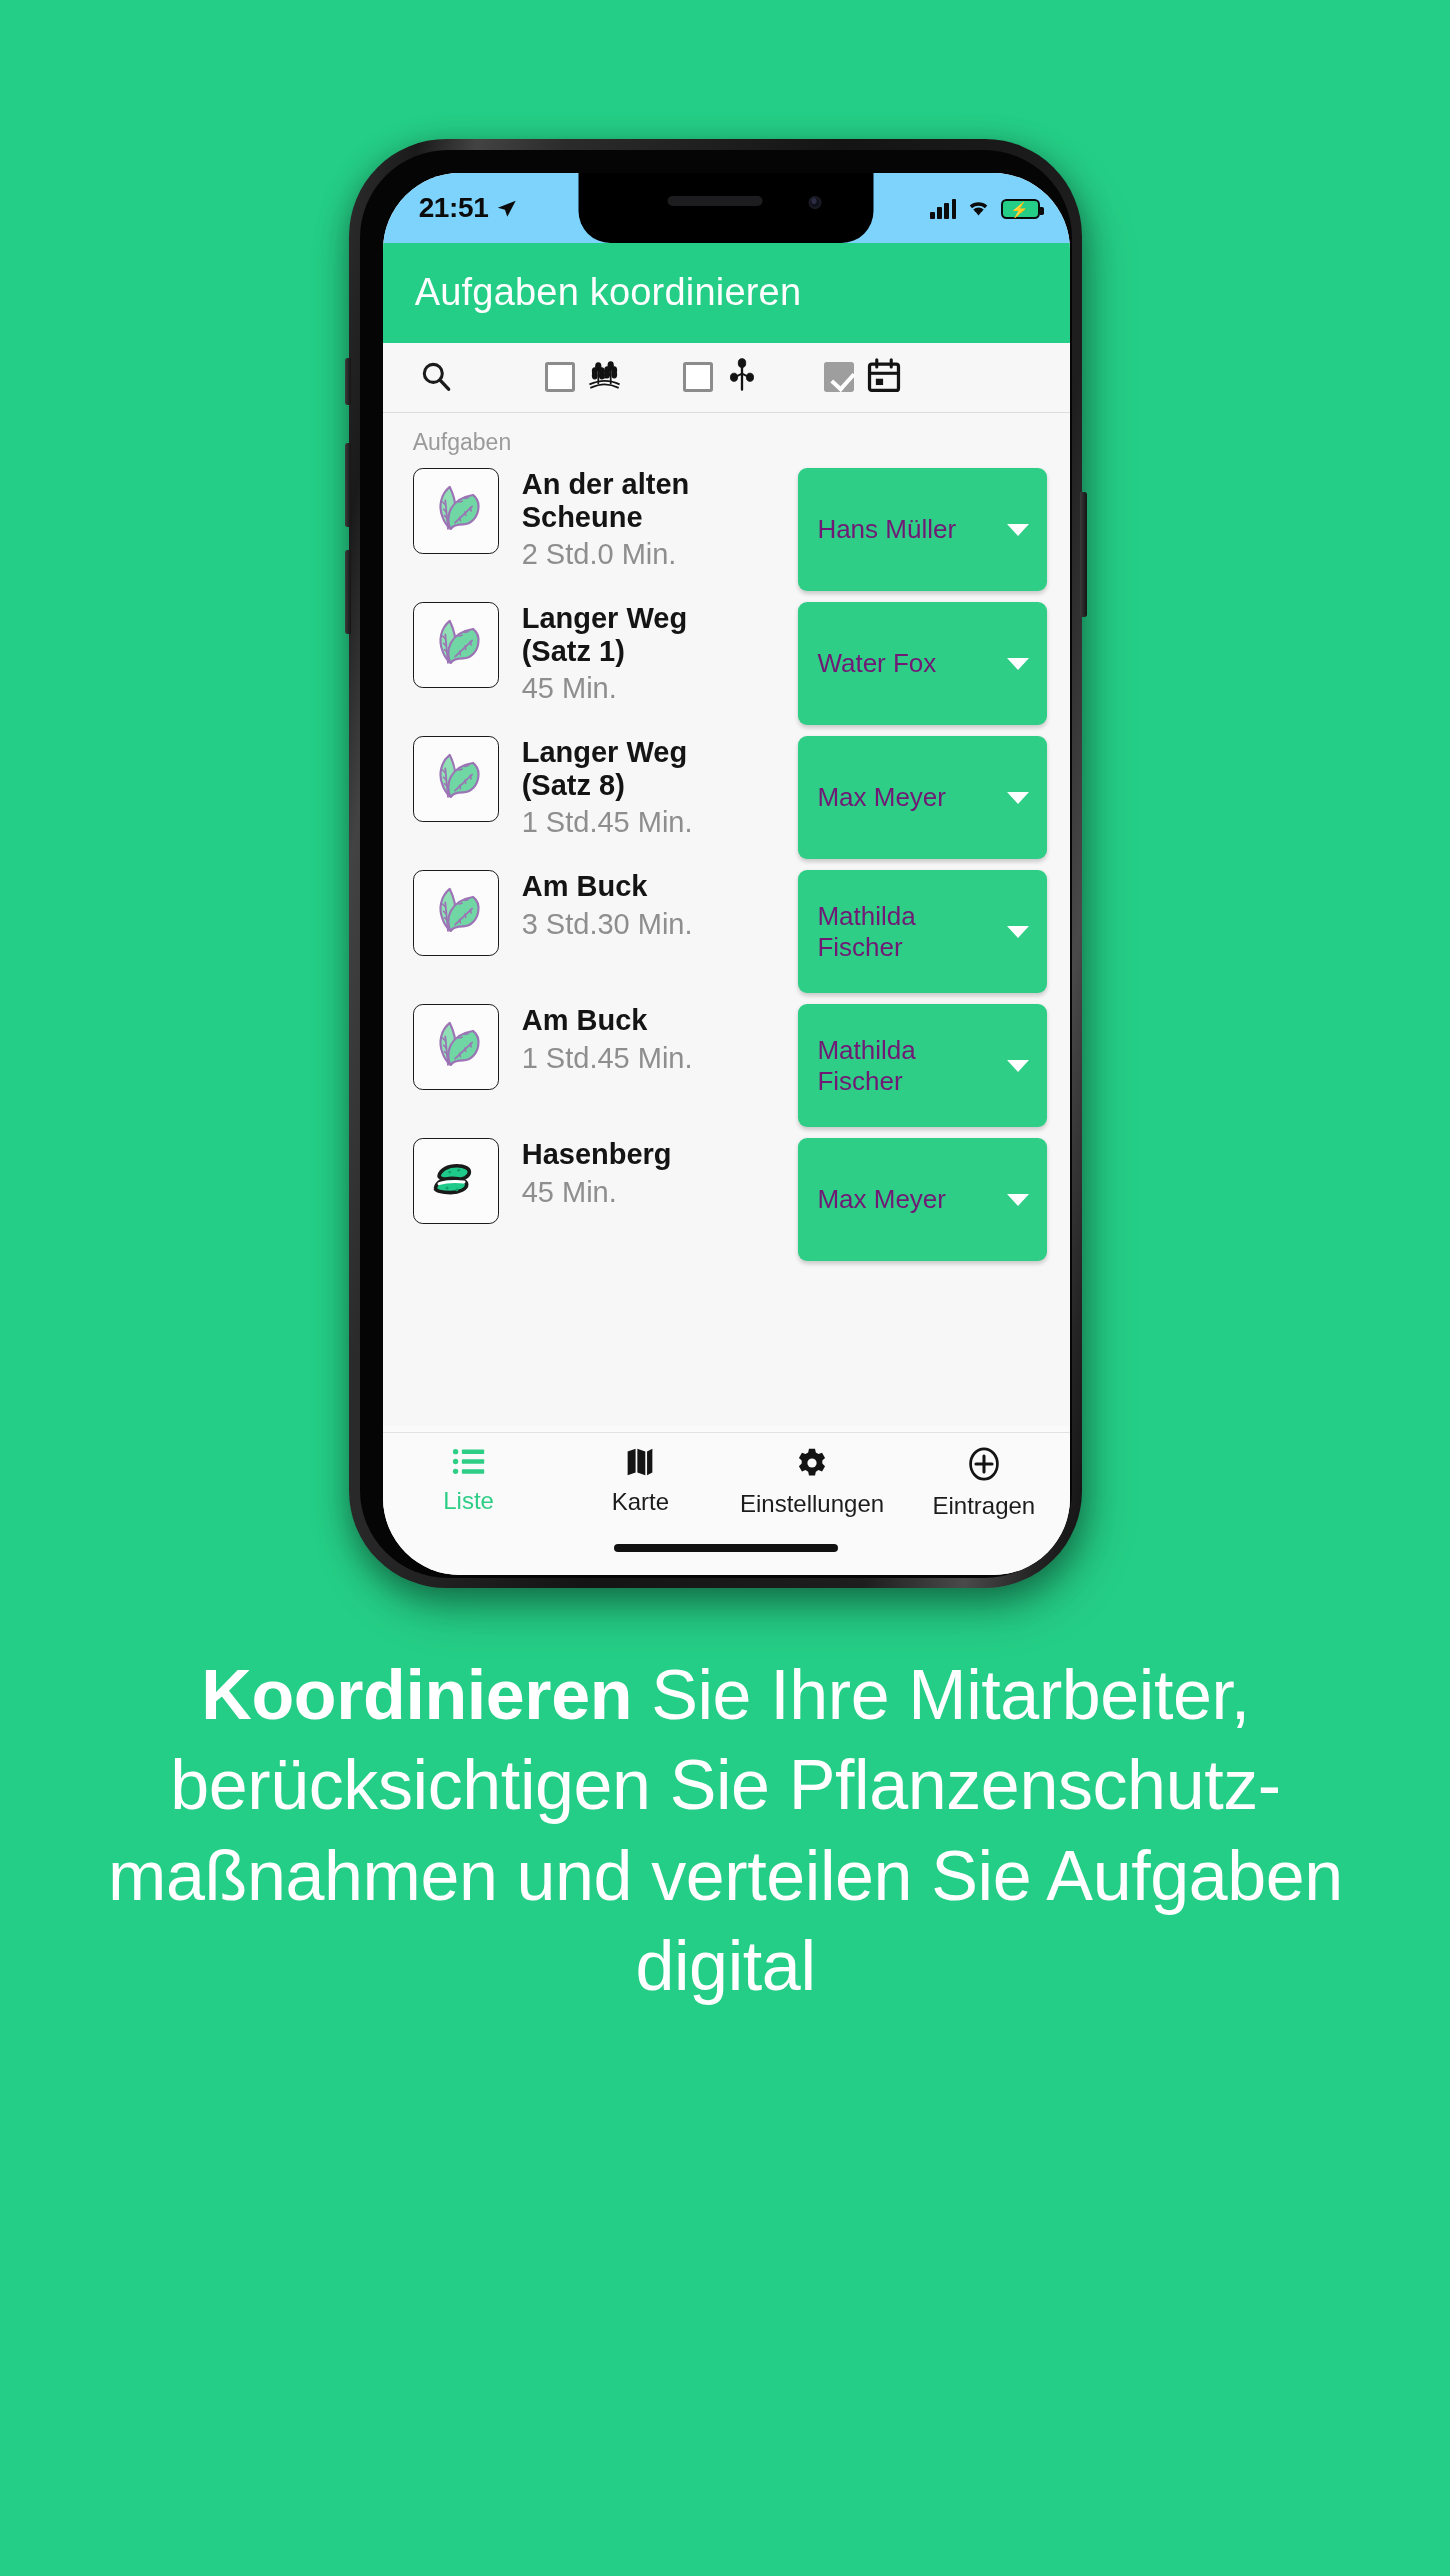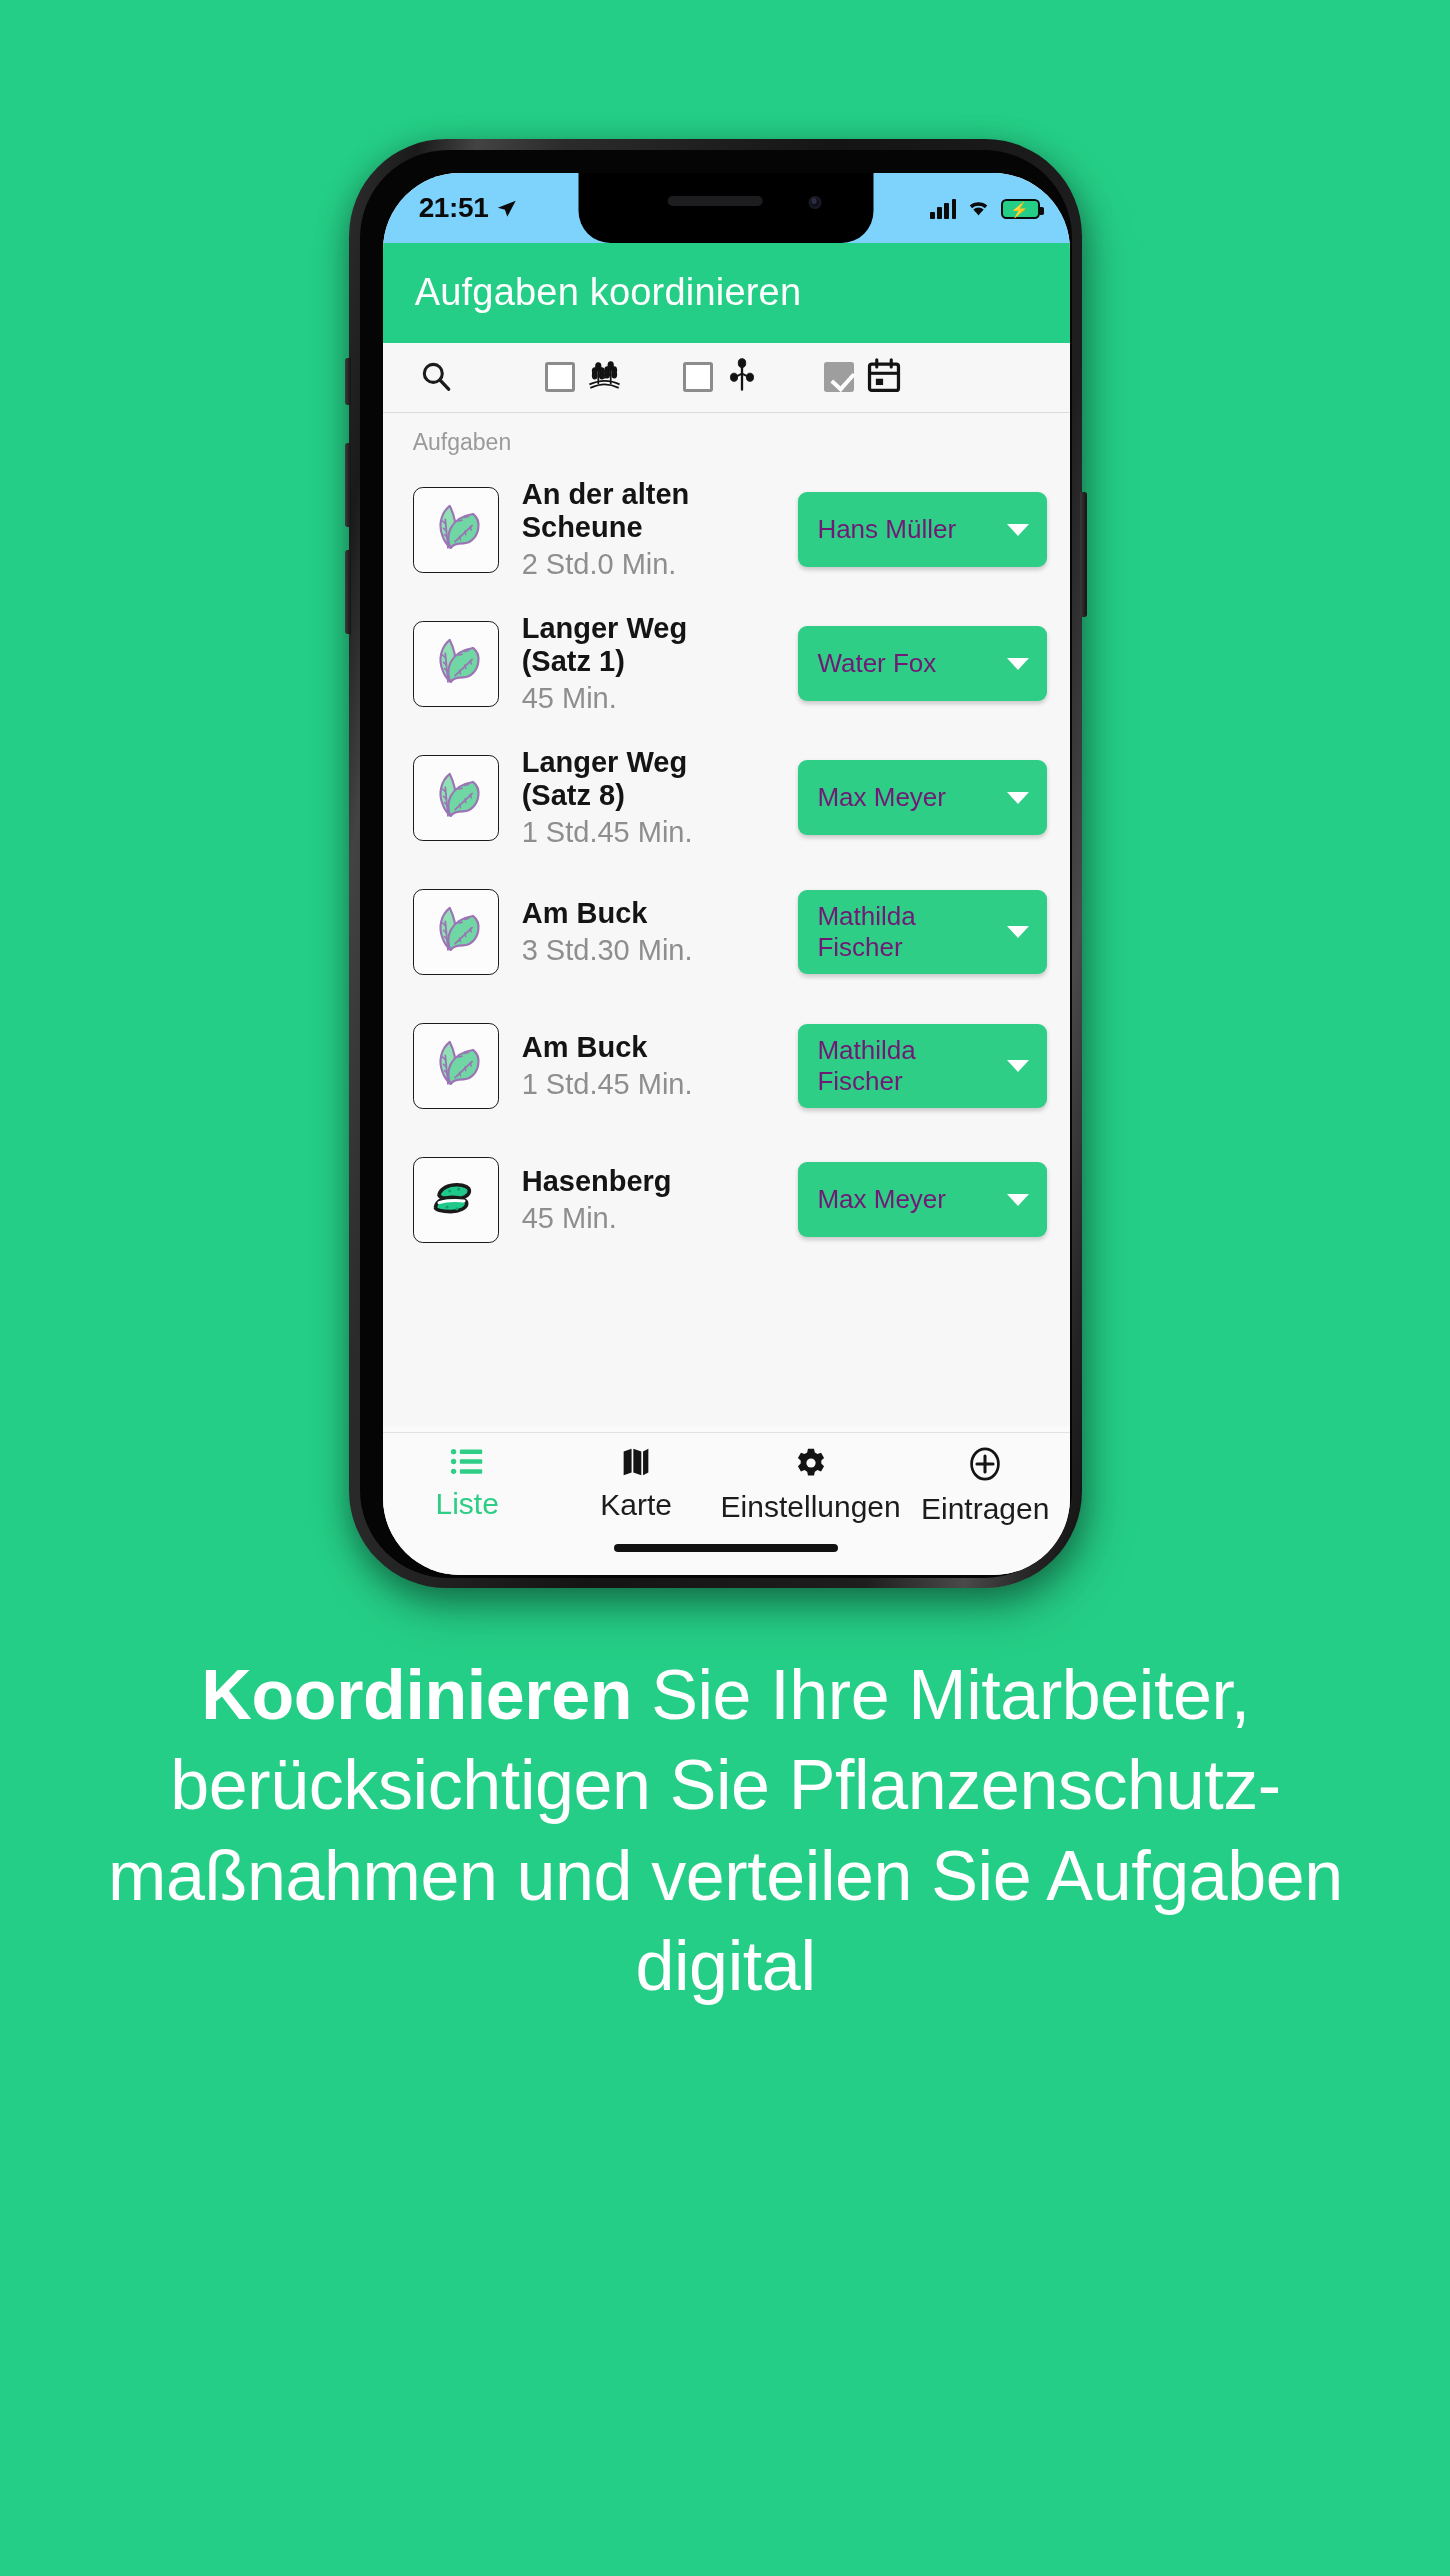--- a/index.html
+++ b/index.html
@@ -208,21 +208,20 @@
     position: relative;
   }
   .section-label {
     color: #9a9a9a;
     font-size: 23px;
     padding: 16px 0 7.2px 30px;
   }
 
   .row {
     display: flex;
-    align-items: center;
     padding: 5.4px 23px 5.4px 30px;
     height: 134px;
   }
 
   .thumb {
     width: 86px; height: 86px;
     min-width: 86px;
     border: 1.8px solid #1a1a1a;
     border-radius: 9.8px;
     background: #fcfcfc;
@@ -287,21 +286,21 @@
     display: flex;
     padding-top: 14.3px;
   }
   .nav-item {
     flex: 1;
     display: flex;
     flex-direction: column;
     align-items: center;
     gap: 8px;
   }
-  .nav-label { font-size: 30px; color: #1c1c1c; }
+  .nav-label { font-size: 24px; color: #1c1c1c; }
   .nav-item.active .nav-label { color: #2ECE86; }
 
   .home-indicator {
     position: absolute;
     left: 50%; transform: translateX(-50%);
     bottom: 23px;
     width: 224px; height: 8px;
     border-radius: 4.5px;
     background: #111;
   }

